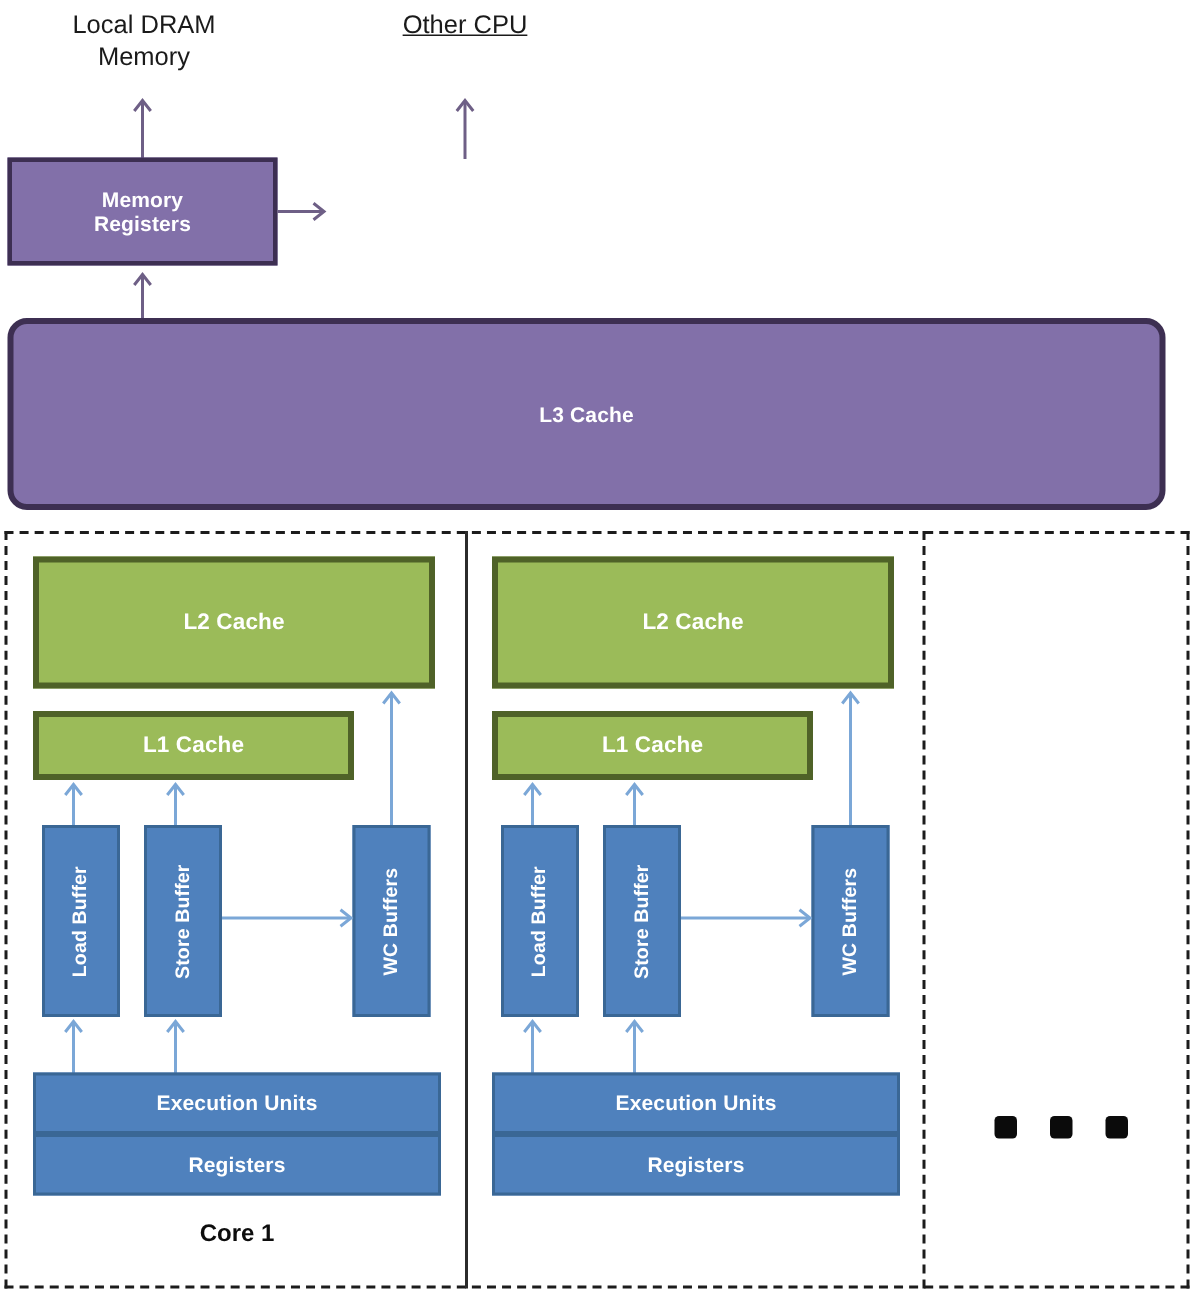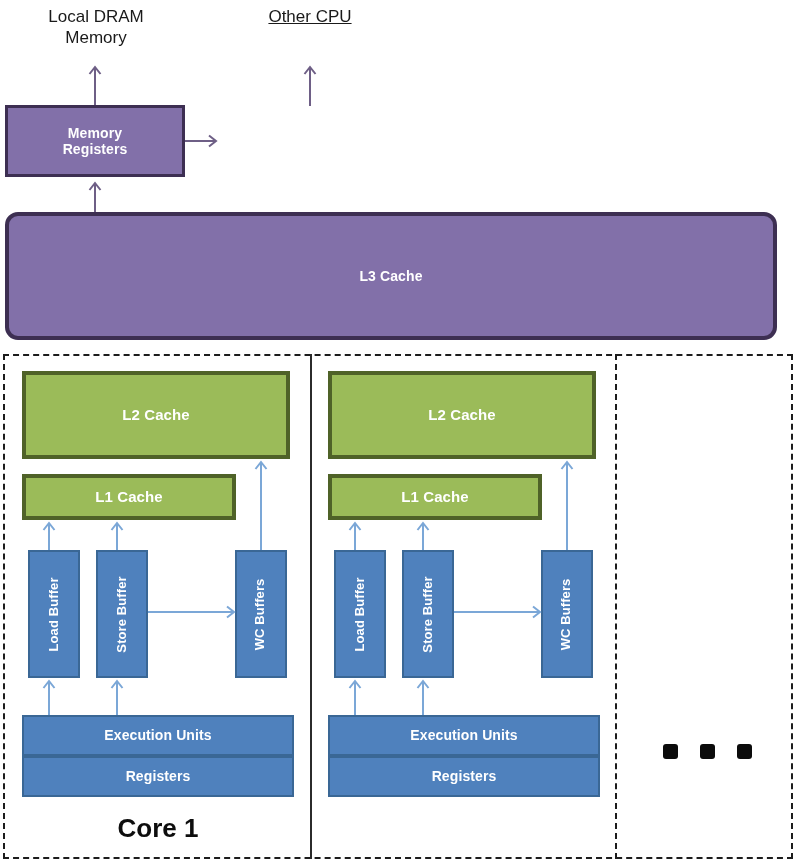--- a/index.html
+++ b/index.html
@@ -71,21 +71,21 @@
     position:absolute;
     color:#1a1a1a;
     font-size:17px;
     font-weight:normal;
     text-align:center;
     line-height:1.25;
   }
   .corelabel{
     position:absolute;
     color:#0d0d0d;
-    font-size:26px;
+    font-size:16px;
     font-weight:bold;
     text-align:center;
     line-height:1;
   }
 
   
   .pkg{
     position:absolute;
     box-sizing:border-box;
     border:2px dashed #1c1c1c;

